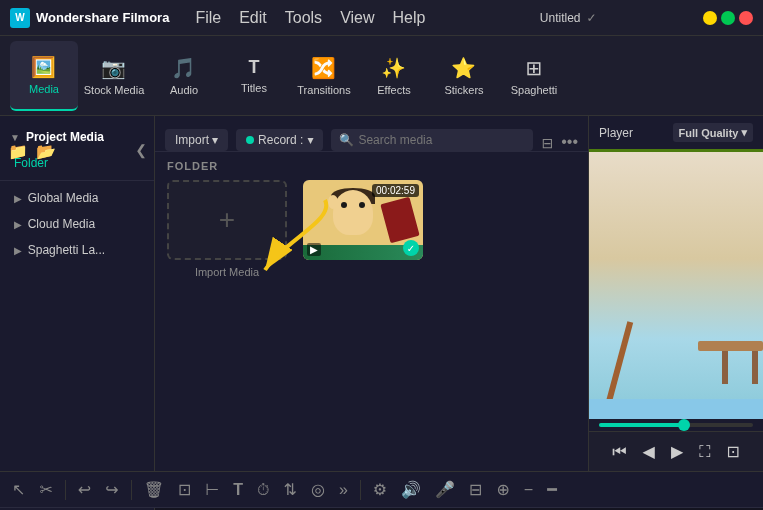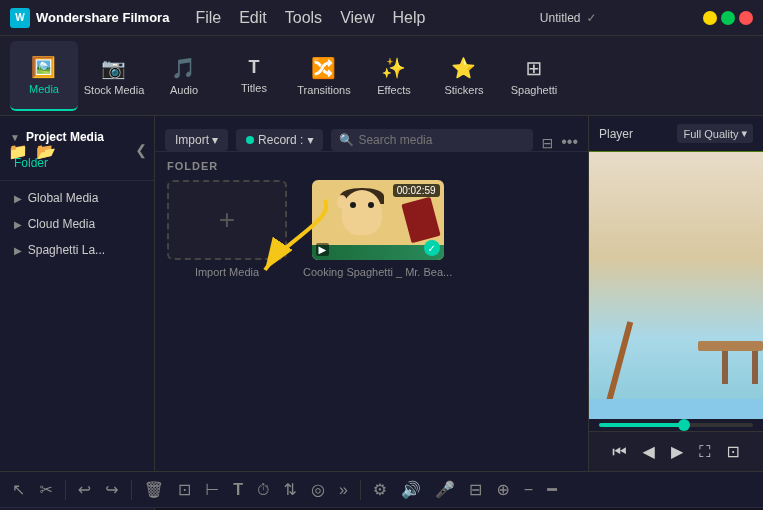--- a/index.html
+++ b/index.html
@@ -59,30 +59,30 @@
     #content-label { padding: 8px 12px; font-size: 11px; color: #888; font-weight: 600; letter-spacing: 1px; }
     #media-grid { flex: 1; padding: 0 12px; display: flex; gap: 16px; align-items: flex-start; }
 
     
     .media-item { display: flex; flex-direction: column; align-items: center; gap: 6px; }
     .import-box { width: 120px; height: 80px; border: 2px dashed #444; border-radius: 6px; display: flex; align-items: center; justify-content: center; cursor: pointer; background: #1e1e2e; }
     .import-plus { font-size: 28px; color: #555; font-weight: 300; }
     .media-label { font-size: 11px; color: #888; text-align: center; }
 
     
-    .video-thumb { width: 132px; height: 80px; border-radius: 6px; overflow: hidden; position: relative; cursor: pointer; background: #2a2a3e; }
+    .video-thumb { width: 120px; height: 80px; border-radius: 6px; overflow: hidden; position: relative; cursor: pointer; background: #2a2a3e; }
     .thumb-duration { position: absolute; top: 4px; right: 4px; background: rgba(0,0,0,0.7); color: #fff; font-size: 10px; padding: 1px 4px; border-radius: 3px; }
     .thumb-check { position: absolute; bottom: 4px; right: 4px; width: 16px; height: 16px; border-radius: 50%; background: #00d4aa; display: flex; align-items: center; justify-content: center; color: #fff; font-size: 10px; }
     .thumb-icon { position: absolute; bottom: 4px; left: 4px; background: rgba(0,0,0,0.5); border-radius: 2px; padding: 1px 3px; color: #fff; font-size: 10px; }
 
     
     #preview { width: 175px; background: #1a1a2e; border-left: 1px solid #333; display: flex; flex-direction: column; }
-    #preview-header { height: 36px; display: flex; align-items: center; justify-content: space-between; padding: 0 10px; border-bottom: 1px solid #4d7c0f; }
+    #preview-header { height: 36px; display: flex; align-items: center; justify-content: space-between; padding: 0 10px; border-bottom: 3px solid #4d7c0f; }
     #preview-header .player-label { color: #ccc; font-size: 12px; }
-    #preview-header .quality-select { background: #2a2a3e; border: none; color: #ccc; font-size: 11px; padding: 3px 6px; border-radius: 3px; cursor: pointer; display: flex; align-items: center; gap: 3px; }
+    #preview-header .quality-select { background: #2a2a3e; border: none; color: #ccc; font-size: 11px; padding: 3px 6px; border-radius: 3px; cursor: pointer; display: flex; align-items: center; gap: 3px; font-weight: bold; }
     #preview-canvas { flex: 1; background: #0d1117; position: relative; overflow: hidden; }
     .preview-img-area { width: 100%; height: 100%; background: linear-gradient(135deg, #e8dcc8 0%, #c8b888 30%, #88c8d8 60%, #a8c8b8 100%); }
 
     #preview-controls { height: 40px; background: #1e1e2e; display: flex; align-items: center; justify-content: center; gap: 12px; padding: 0 8px; border-top: 1px solid #333; }
     .ctrl-btn { background: none; border: none; color: #ccc; cursor: pointer; font-size: 16px; padding: 2px; }
     #preview-slider { width: 100%; padding: 4px 10px; }
     .slider-track { width: 100%; height: 4px; background: #333; border-radius: 2px; position: relative; }
     .slider-fill { width: 55%; height: 100%; background: #00d4aa; border-radius: 2px; }
     .slider-thumb { position: absolute; top: -4px; left: 55%; width: 12px; height: 12px; background: #00d4aa; border-radius: 50%; transform: translateX(-50%); cursor: pointer; }
 
@@ -244,21 +244,20 @@
             <div class="mr-bean-ear-l"></div>
             <div class="mr-bean-eye-l"></div>
             <div class="mr-bean-eye-r"></div>
             <div class="mr-bean-book"></div>
             <div style="position:absolute;bottom:0;left:0;right:0;height:15px;background:linear-gradient(90deg,#1a6a3a,#2a8a5a);"></div>
           </div>
           <div class="thumb-duration">00:02:59</div>
           <div class="thumb-check">✓</div>
           <div class="thumb-icon">▶</div>
         </div>
-        <span class="media-label">Cooking Spaghetti _ Mr. Bea...</span>
       </div>
     </div>
   </div>
 
   <div id="preview">
     <div id="preview-header">
       <span class="player-label">Player</span>
       <div class="quality-select">
         <span>Full Quality</span>
         <span>▾</span>

